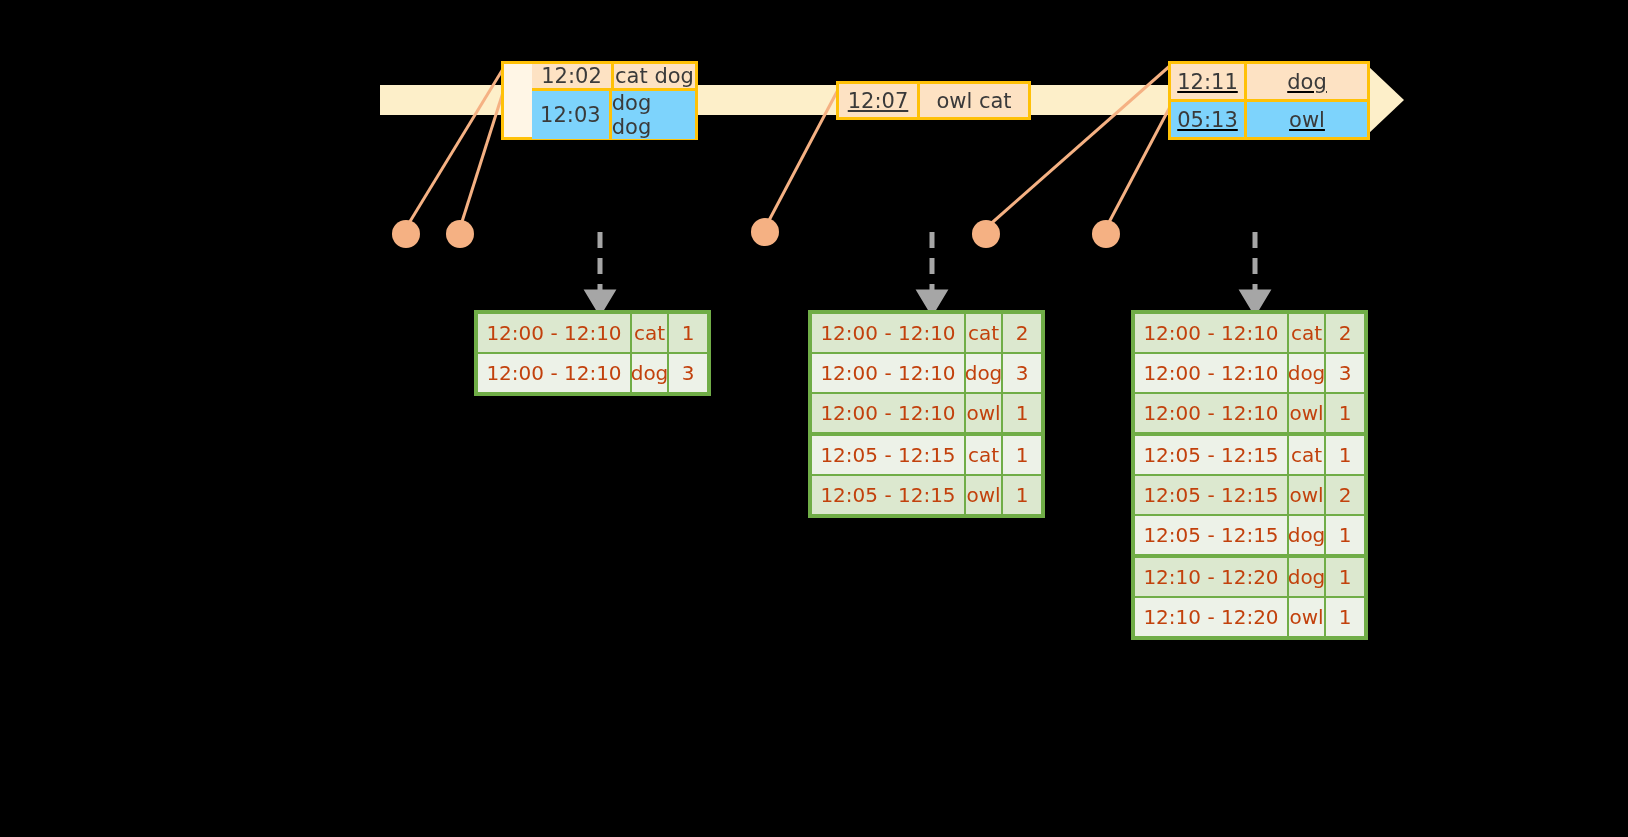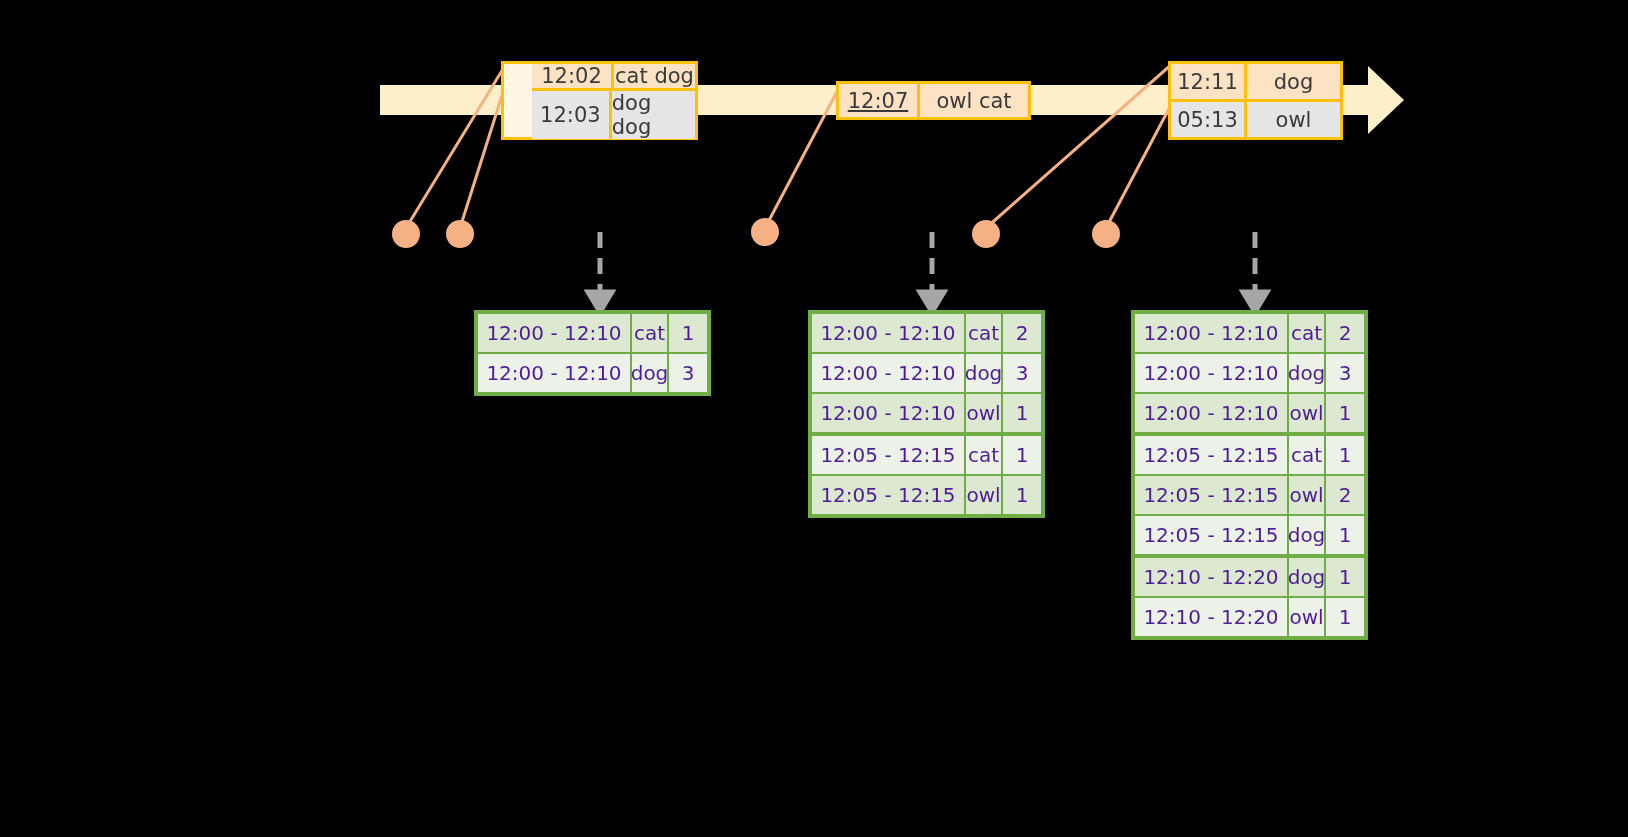--- a/index.html
+++ b/index.html
@@ -36,21 +36,21 @@
     box-sizing:border-box;
     font-size:21px;color:#3a3a3a;
   }
   .evrow .c-val{
     display:flex;align-items:center;justify-content:center;
     flex:1 1 auto;
     box-sizing:border-box;
     font-size:21px;color:#3a3a3a;
   }
   .evrow.shade .c-time,.evrow.shade .c-val{background:#FDE2C3;}
-  .evrow.plain .c-time,.evrow.plain .c-val{background:#e5e5e5;}
+  .evrow.plain .c-time,.evrow.plain .c-val{background:#7dd3fc;}
 
   
   .dot{
     position:absolute;width:28px;height:28px;border-radius:50%;
     background:#F5B183;
   }
   svg.lines{position:absolute;left:0;top:0;width:1628px;height:837px;overflow:visible;pointer-events:none;}
 
   
   .rtable{
@@ -59,21 +59,21 @@
     box-sizing:border-box;
     display:flex;flex-direction:column;
     background:#E9F0E2;
   }
   .rrow{display:flex;height:38px;}
   .rrow + .rrow{border-top:2px solid #70AD47;}
   .rrow.group-sep{border-top:4px solid #70AD47;}
   .rcell{
     display:flex;align-items:center;justify-content:center;
     box-sizing:border-box;
-    font-size:20px;color:#4c1d95;
+    font-size:20px;color:#c2410c;
     border-right:2px solid #70AD47;
   }
   .rcell:last-child{border-right:none;}
   .c-win{width:154px;}
   .c-key{width:37px;}
   .c-cnt{width:38px;}
   .rrow.odd .rcell{background:#DCE8CF;}
   .rrow.even .rcell{background:#EDF2E8;}
 </style>
 </head>
@@ -114,21 +114,21 @@
     </div>
   </div>
 
   <div class="evbox" style="left:836px;top:81px;width:195px;height:39px;">
     <div class="evrow shade">
       <div class="c-time" style="width:81px;text-decoration:underline;">12:07</div>
       <div class="c-val">owl cat</div>
     </div>
   </div>
 
-  <div class="evbox" style="left:1168px;top:61px;width:175px;height:79px;">
+  <div class="evbox" style="left:1168px;top:61px;width:202px;height:79px;text-decoration:underline;">
     <div class="evrow shade">
       <div class="c-time" style="width:76px;">12:11</div>
       <div class="c-val">dog</div>
     </div>
     <div class="evrow plain">
       <div class="c-time" style="width:76px;">05:13</div>
       <div class="c-val">owl</div>
     </div>
   </div>
 

